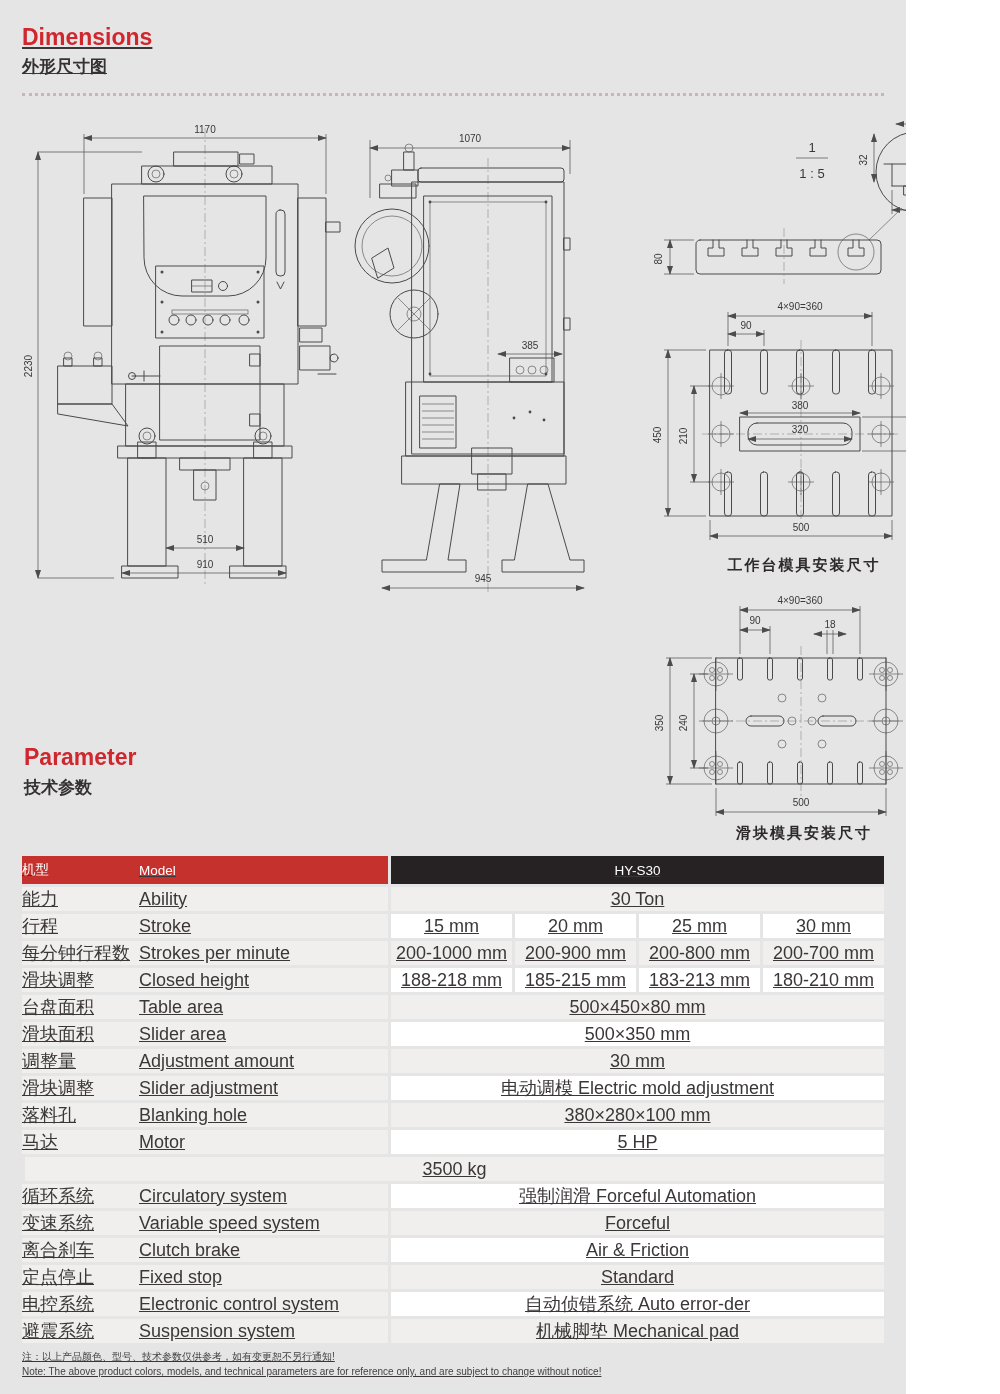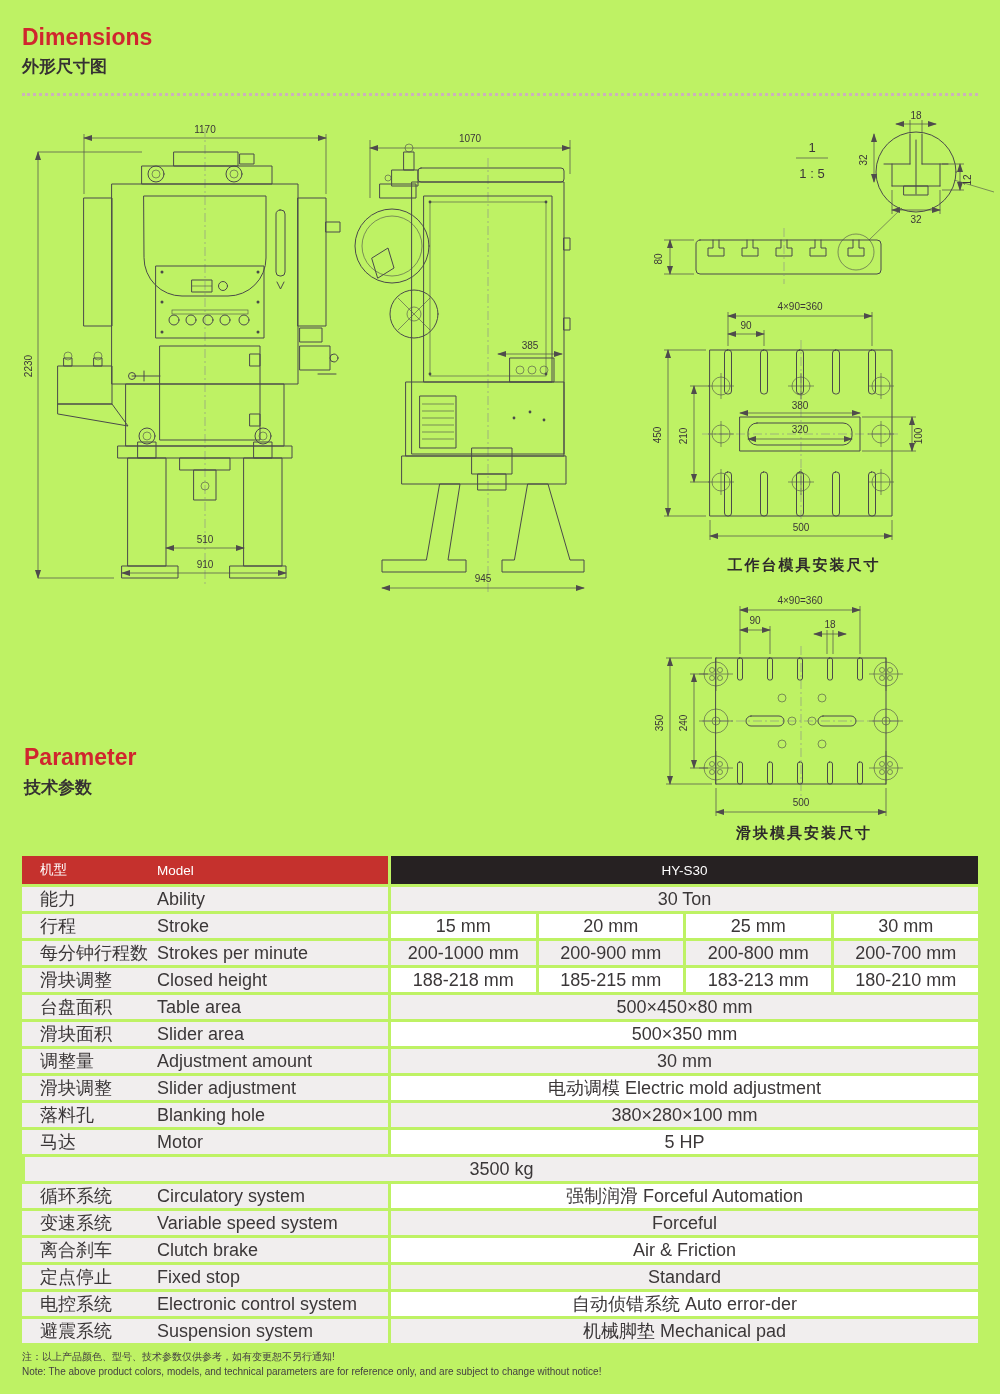--- a/index.html
+++ b/index.html
@@ -1,36 +1,36 @@
 <!DOCTYPE html>
 <html><head>
 <meta charset="utf-8">
 <style>
   html,body{margin:0;padding:0;background:#fff;}
-  .page{position:relative;width:1000px;height:1394px;background:#bef264;overflow:hidden;
-        font-family:"Liberation Sans",sans-serif;color:#3b3738;}
+  .page{position:relative;width:906px;height:1394px;background:#e5e5e5;overflow:hidden;
+        font-family:"Liberation Sans",sans-serif;color:#3b3738;text-decoration:underline;}
   .content{padding:24px 22px 0;}
   .h-en{font-size:23px;font-weight:bold;color:#d0262e;line-height:1.15;}
   .h-zh{font-size:17px;font-weight:bold;color:#353132;margin-top:5px;}
   .divider{border-top:3px dotted #ccb2ba;margin-top:15px;}
   .drawings{position:relative;height:752px;margin-top:6px;}
   .drawings svg{position:absolute;}
   .ln{fill:none;stroke:#4a4a4a;stroke-width:1;stroke-linejoin:round;stroke-linecap:round;}
   .th{fill:none;stroke:#4a4a4a;stroke-width:.6;}
   .cl{fill:none;stroke:#8a8a8a;stroke-width:.6;stroke-dasharray:9 3 2 3;}
   .dim{fill:none;stroke:#4f4b4c;stroke-width:.7;}
   .dt{font-size:10px;fill:#3b3738;text-anchor:middle;}
   .cap{font-size:15px;fill:#2e2a2b;text-anchor:middle;font-weight:bold;letter-spacing:2px;}
   .param-head{position:absolute;left:2px;top:642px;}
   
   .spec{margin-top:2px;}
   .trow{display:flex;height:24px;margin-bottom:3px;font-size:18px;color:#3b3738;}
   .trow.head{height:28px;font-size:13.5px;}
   .labels{width:366px;flex-shrink:0;background:#f1eeee;display:flex;align-items:center;}
-  .c-zh{width:117px;padding-left:18px;}
+  .c-zh{width:117px;}
   .vals{flex:1;margin-left:3px;display:flex;gap:3px;}
   .v{flex:1;display:flex;align-items:center;justify-content:center;}
   .trow.g .v{background:#f1eeee;}
   .trow.w .v{background:#ffffff;}
   .trow.head .labels{background:#c5312d;color:#fff;}
   .trow.head .v{background:#262122;color:#fff;}
   .notes{margin-top:7px;font-size:10px;line-height:1.45;color:#454142;}
 </style>
 </head>
 <body>

